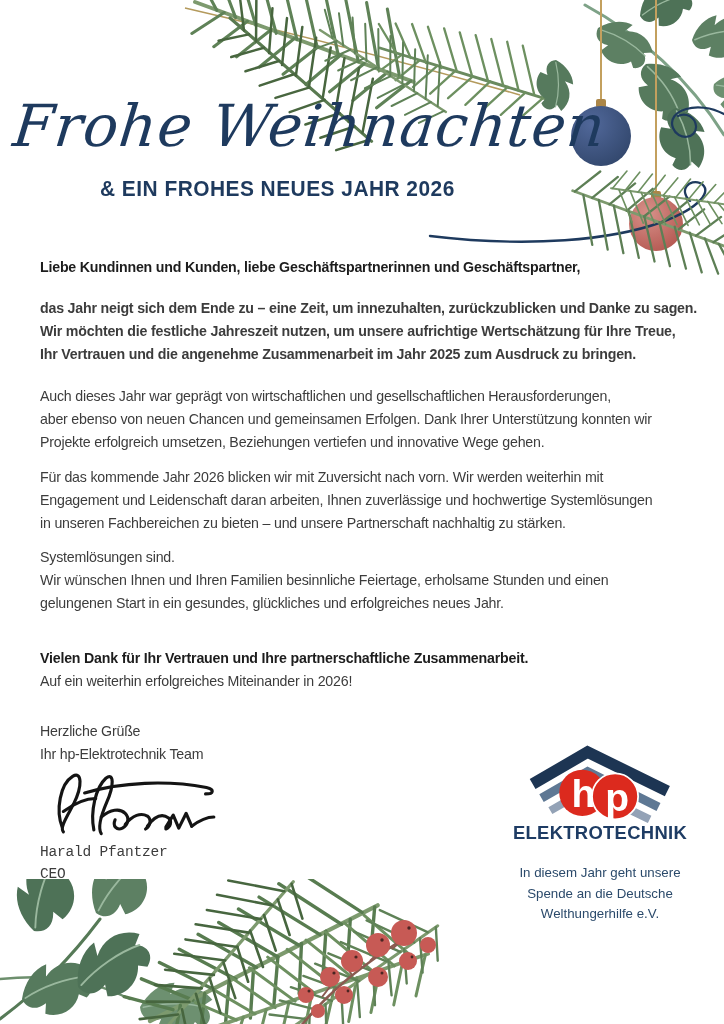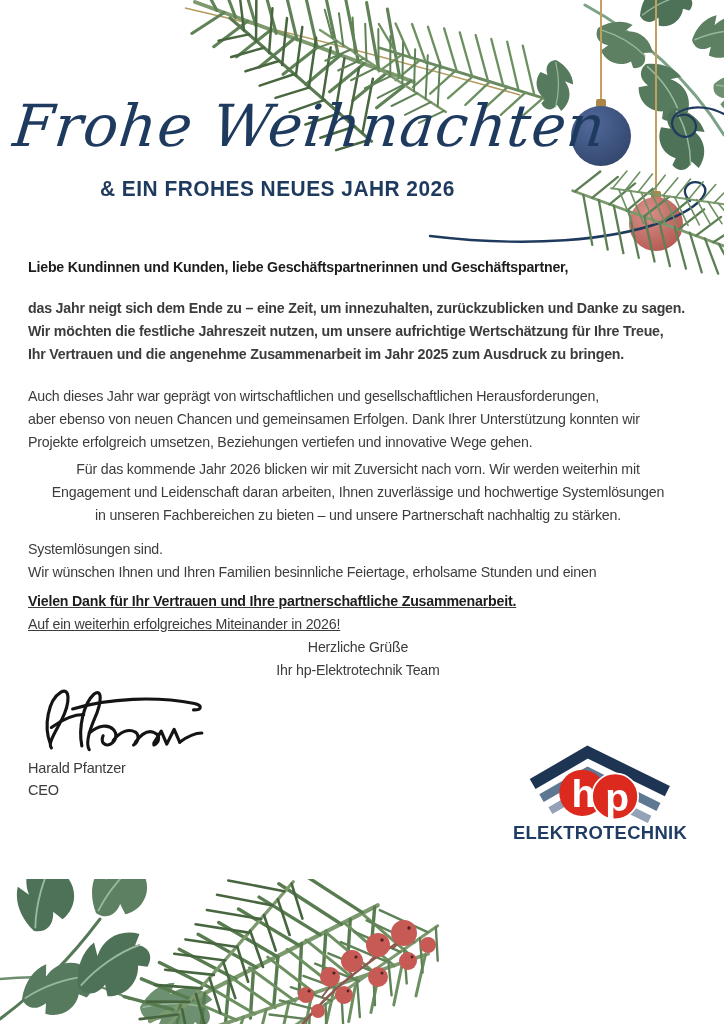--- a/index.html
+++ b/index.html
@@ -18,33 +18,33 @@
     font-family:"DejaVu Serif",serif;font-style:italic;
     font-size:58px;color:#1e3a5e;letter-spacing:1px;
     transform:skewX(-6deg);transform-origin:left bottom;white-space:nowrap;
   }
   .subtitle{
     position:absolute;left:100px;top:176px;
     font-weight:700;font-size:22px;color:#1e3a5e;letter-spacing:.5px;
     transform:scaleX(.95);transform-origin:left top;white-space:nowrap;
   }
 
-  .letter{position:absolute;left:28px;top:256px;width:660px;}
+  .letter{position:absolute;left:40px;top:256px;width:660px;}
   .line{font-size:14.2px;line-height:23px;letter-spacing:-.2px;white-space:nowrap;}
   .bold-line{font-weight:bold;color:#1d1d1d;}
   .para{margin:0;}
   .m-p1{margin-top:18px;font-weight:bold;}
   .m-p2{margin-top:19px;}
-  .m-p3{margin-top:4px;text-align:center;}
+  .m-p3{margin-top:12px;}
   .m-p4{margin-top:11px;}
-  .m-thanks{margin-top:6px;text-decoration:underline;}
-  .m-closing{text-align:center;}
+  .m-thanks{margin-top:32px;}
+  .m-closing{margin-top:27px;}
   .signature-svg{margin-top:3px;}
   .signer{margin-top:0;}
-  .signer .line{font-size:14.5px;line-height:22px;}
+  .signer .line{font-size:14.5px;line-height:22px;font-family:Liberation Mono, monospace;}
 
   .logo-block{position:absolute;left:498px;top:745px;width:204px;text-align:center;}
   .logo-svg{margin:0 auto;}
   .company{
     font-size:19px;font-weight:700;color:#1e3c64;letter-spacing:.3px;
     line-height:20px;transform:scaleX(.97);transform-origin:center top;white-space:nowrap;
   }
   .donation{margin-top:20px;font-size:13.3px;line-height:20.5px;color:#2b4a6b;}
 
   
@@ -147,20 +147,21 @@
 
     <div class="para m-p3">
       <div class="line">Für das kommende Jahr 2026 blicken wir mit Zuversicht nach vorn. Wir werden weiterhin mit</div>
       <div class="line">Engagement und Leidenschaft daran arbeiten, Ihnen zuverlässige und hochwertige Systemlösungen</div>
       <div class="line">in unseren Fachbereichen zu bieten – und unsere Partnerschaft nachhaltig zu stärken.</div>
     </div>
 
     <div class="para m-p4">
       <div class="line">Systemlösungen sind.</div>
       <div class="line">Wir wünschen Ihnen und Ihren Familien besinnliche Feiertage, erholsame Stunden und einen</div>
+      <div class="line">gelungenen Start in ein gesundes, glückliches und erfolgreiches neues Jahr.</div>
     </div>
 
     <div class="para m-thanks">
       <div class="line bold-line">Vielen Dank für Ihr Vertrauen und Ihre partnerschaftliche Zusammenarbeit.</div>
       <div class="line">Auf ein weiterhin erfolgreiches Miteinander in 2026!</div>
     </div>
 
     <div class="para m-closing">
       <div class="line">Herzliche Grüße</div>
       <div class="line">Ihr hp-Elektrotechnik Team</div>
@@ -192,20 +193,25 @@
         <polyline points="24,74 66,50 136,84" fill="none" stroke="#93a2b6" stroke-width="9"></polyline>
       </g>
       <g font-family="Liberation Sans, sans-serif" font-weight="bold">
         <circle cx="60" cy="54" r="26" fill="#dc2a1e"></circle>
         <text x="48" y="70" font-size="44" fill="#ffffff">h</text>
         <circle cx="97" cy="58" r="26" fill="#dc2a1e" stroke="#ffffff" stroke-width="2"></circle>
         <text x="86" y="74" font-size="44" fill="#ffffff">p</text>
       </g>
     </svg>
     <div class="company">ELEKTROTECHNIK</div>
+    <div class="donation">
+      <div>In diesem Jahr geht unsere</div>
+      <div>Spende an die Deutsche</div>
+      <div>Welthungerhilfe e.V.</div>
+    </div>
   </div>
 
   <svg class="deco deco-bottom" width="480" height="145" viewBox="0 0 480 145">
     <g>
       <path class="stem-line" d="M0,140 C40,110 70,80 100,40" style="--stem:#567a57;stroke-width:3"></path>
       <path class="stem-line" d="M0,100 C50,95 90,100 130,120" style="--stem:#6d8f6d"></path>
       <use href="#hollyleaf" transform="translate(34,52) rotate(-70) scale(1.9)" style="--leaf:#4e7257"></use>
       <use href="#hollyleaf" transform="translate(96,34) rotate(-45) scale(1.8)" style="--leaf:#5d8063"></use>
       <use href="#hollyleaf" transform="translate(22,120) rotate(-15) scale(1.7)" style="--leaf:#567a5d"></use>
       <use href="#hollyleaf" transform="translate(78,108) rotate(-30) scale(1.9)" style="--leaf:#4e7257"></use>

